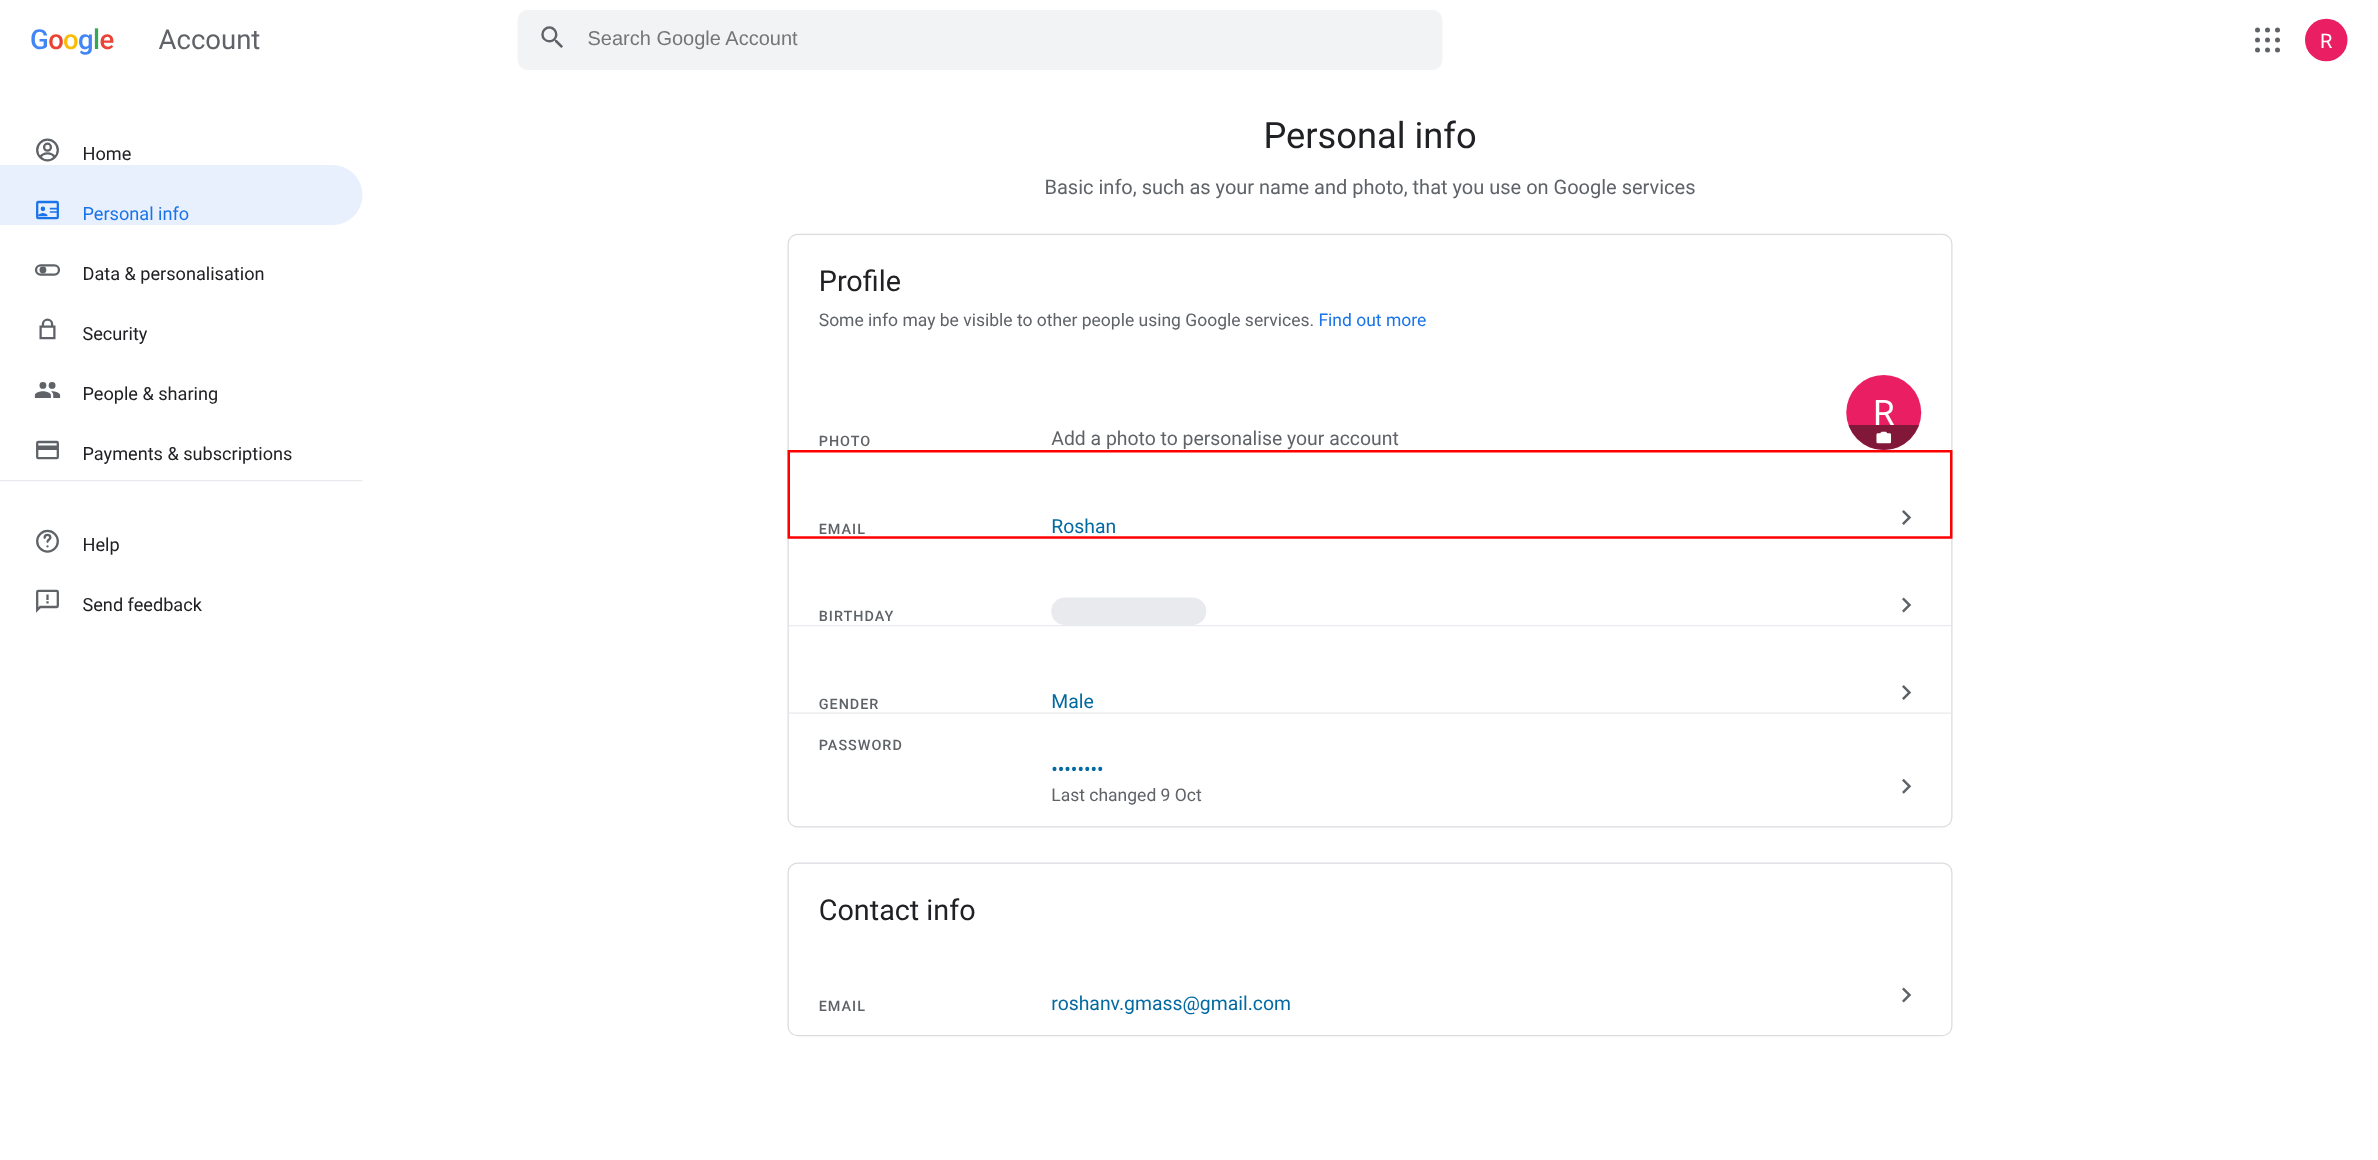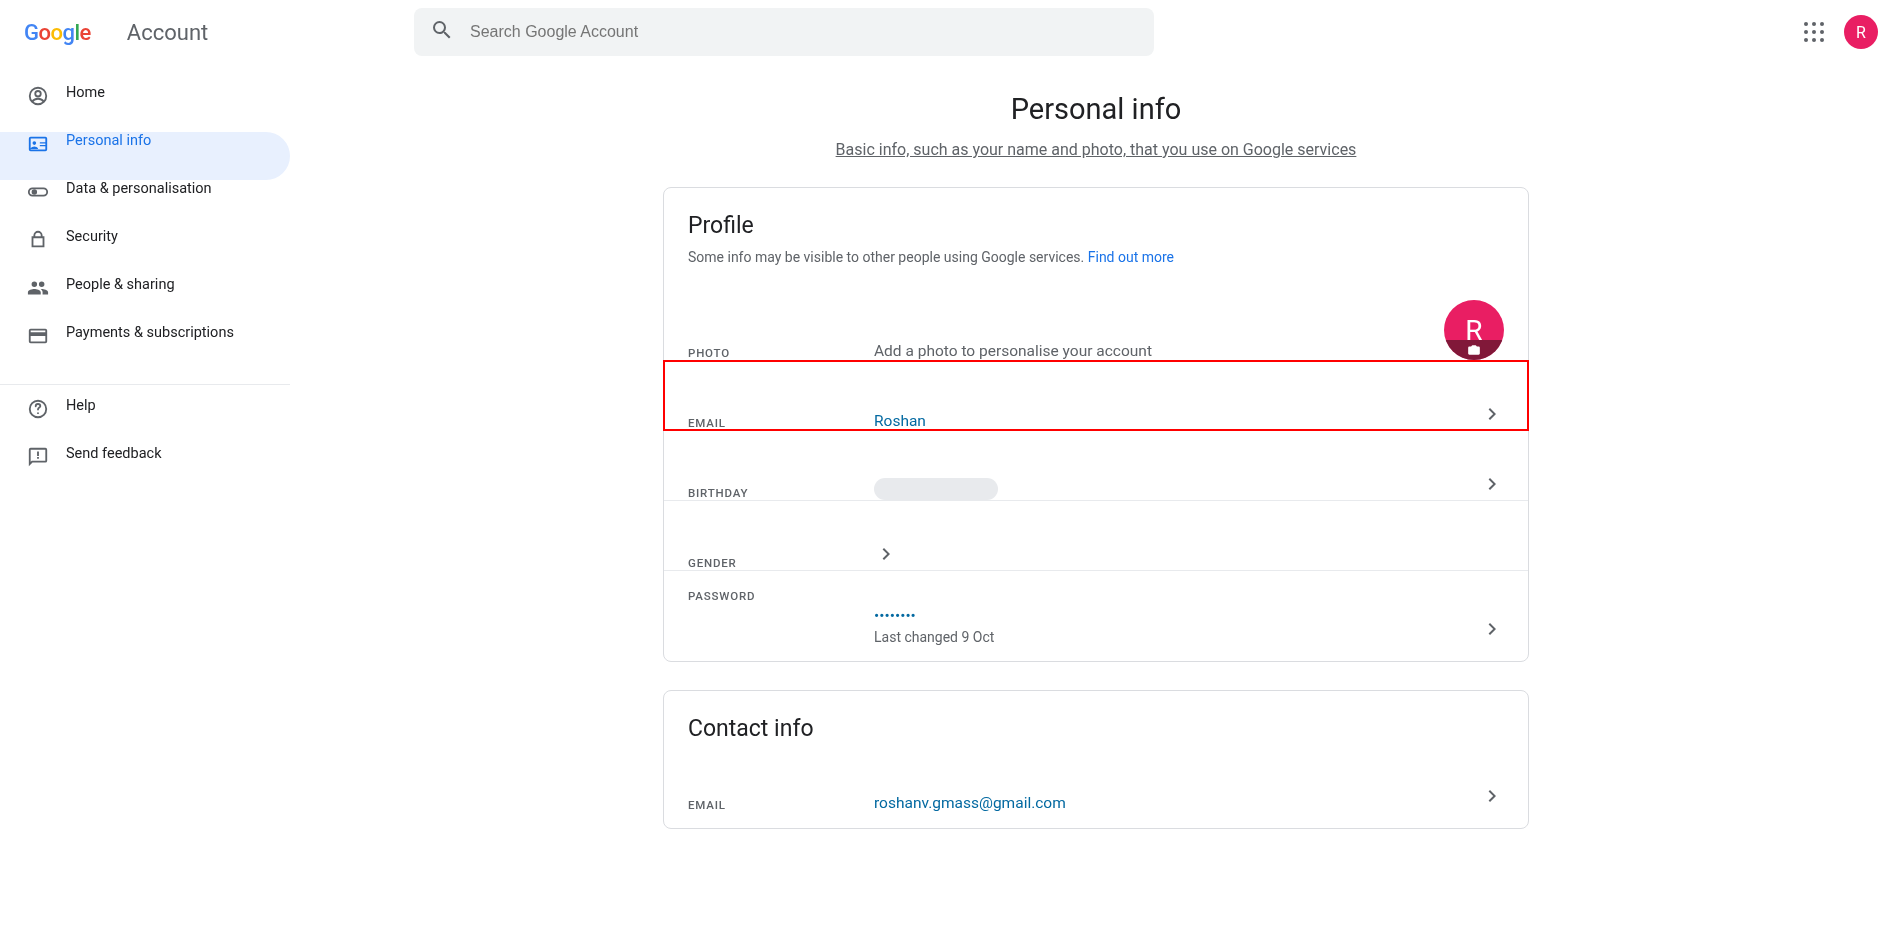--- a/index.html
+++ b/index.html
@@ -79,21 +79,21 @@
     font-size: 16px;
     cursor: pointer;
   }
   .layout { display: flex; }
   .sidebar {
     width: 290px;
     padding-top: 20px;
   }
   .nav-item {
     display: flex;
-    align-items: flex-start;
+    align-items: flex-end;
     height: 48px;
     padding-left: 26px;
     font-size: 14.5px;
     color: #202124;
     cursor: pointer;
     border-radius: 0 24px 24px 0;
   }
   .nav-item.active {
     background: #e8f0fe;
     color: #1a73e8;
@@ -116,24 +116,23 @@
   .page-title {
     font-size: 29px;
     font-weight: 400;
     color: #202124;
   }
   .page-subtitle {
     font-size: 16px;
     color: #5f6368;
     margin-top: 14px;
     margin-bottom: 28px;
-    text-decoration: underline;
   }
   .card {
-    width: 866px;
+    width: 932px;
     border: 1px solid #dadce0;
     border-radius: 8px;
     padding: 24px 0 0 0;
     margin-bottom: 28px;
   }
   .card-title {
     font-size: 23px;
     font-weight: 400;
     padding: 0 24px;
     color: #202124;
@@ -354,20 +353,21 @@
         </div>
         <span class="chevron">
           <svg viewBox="0 0 24 24">
               <path d="M8.6 16.6L13.2 12 8.6 7.4 10 6l6 6-6 6-1.4-1.4z"></path>
             </svg>
         </span>
       </div>
 
       <div class="row">
         <div class="row-label">GENDER</div>
+        <div class="row-value">Male</div>
         <span class="chevron">
           <svg viewBox="0 0 24 24">
               <path d="M8.6 16.6L13.2 12 8.6 7.4 10 6l6 6-6 6-1.4-1.4z"></path>
             </svg>
         </span>
       </div>
 
       <div class="row pw-row">
         <div class="row-label" style="align-self:flex-start; padding-top:6px;">PASSWORD</div>
         <div class="pw-col">

